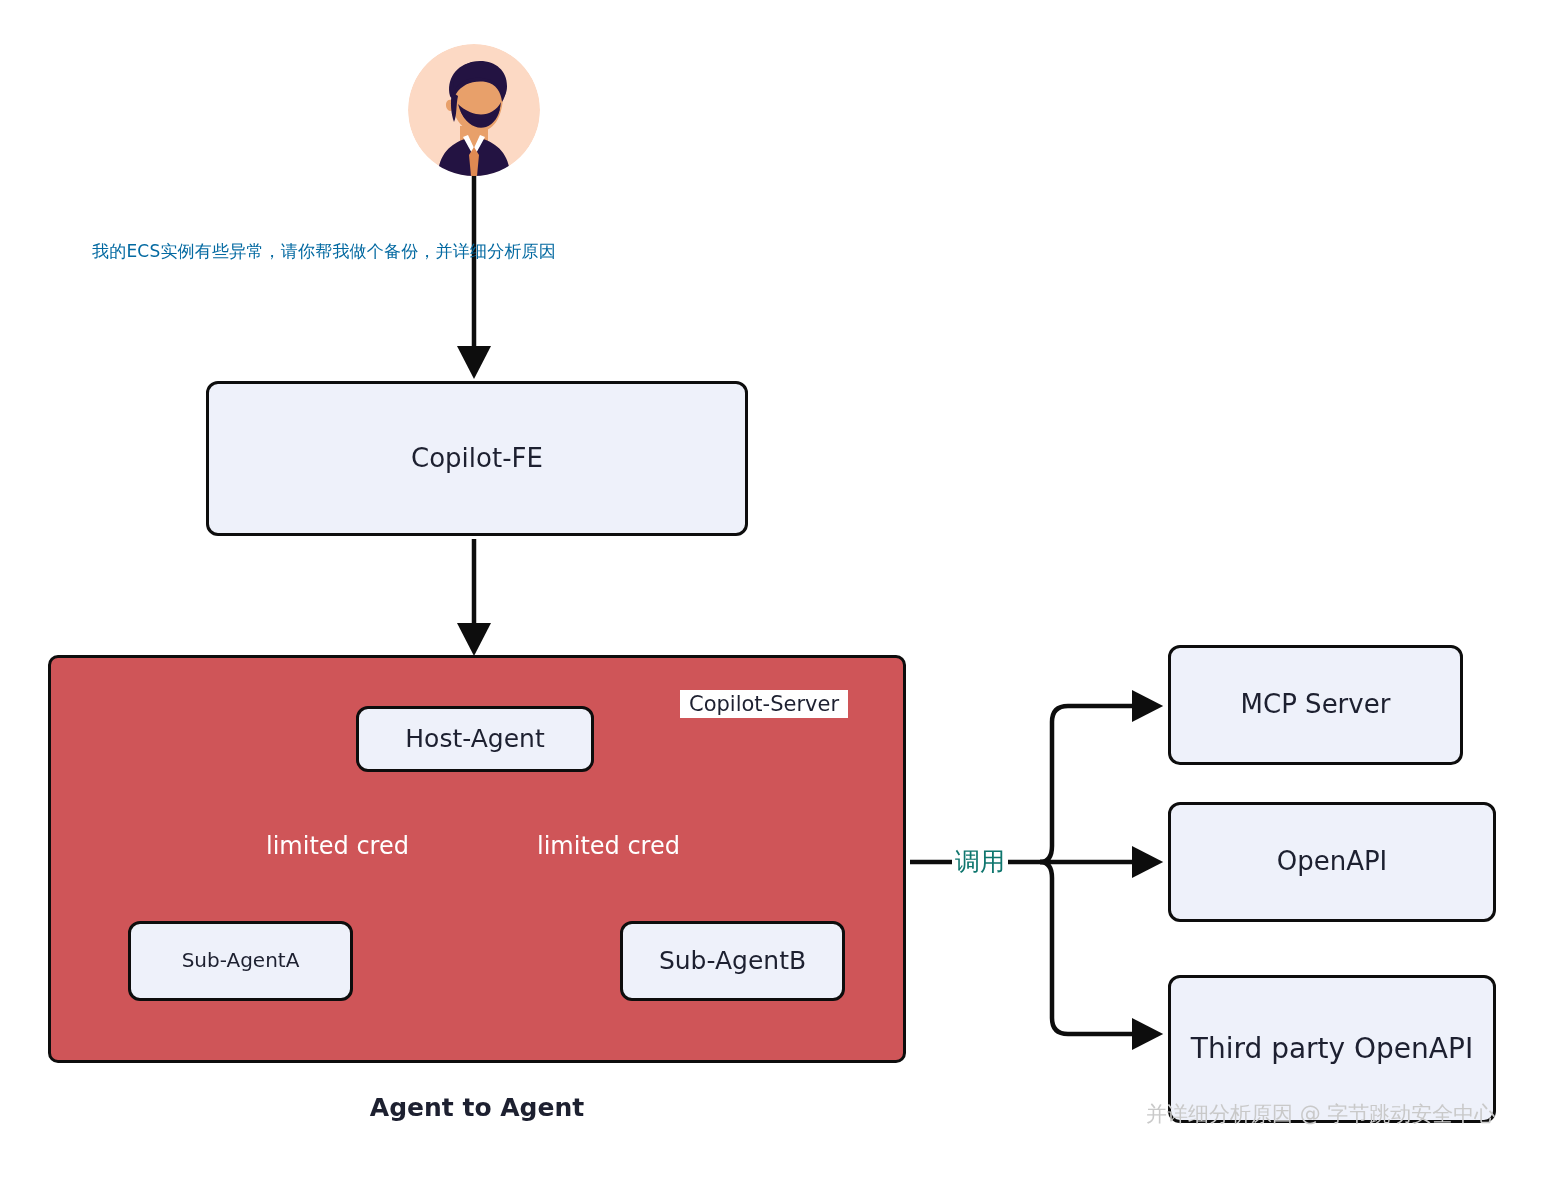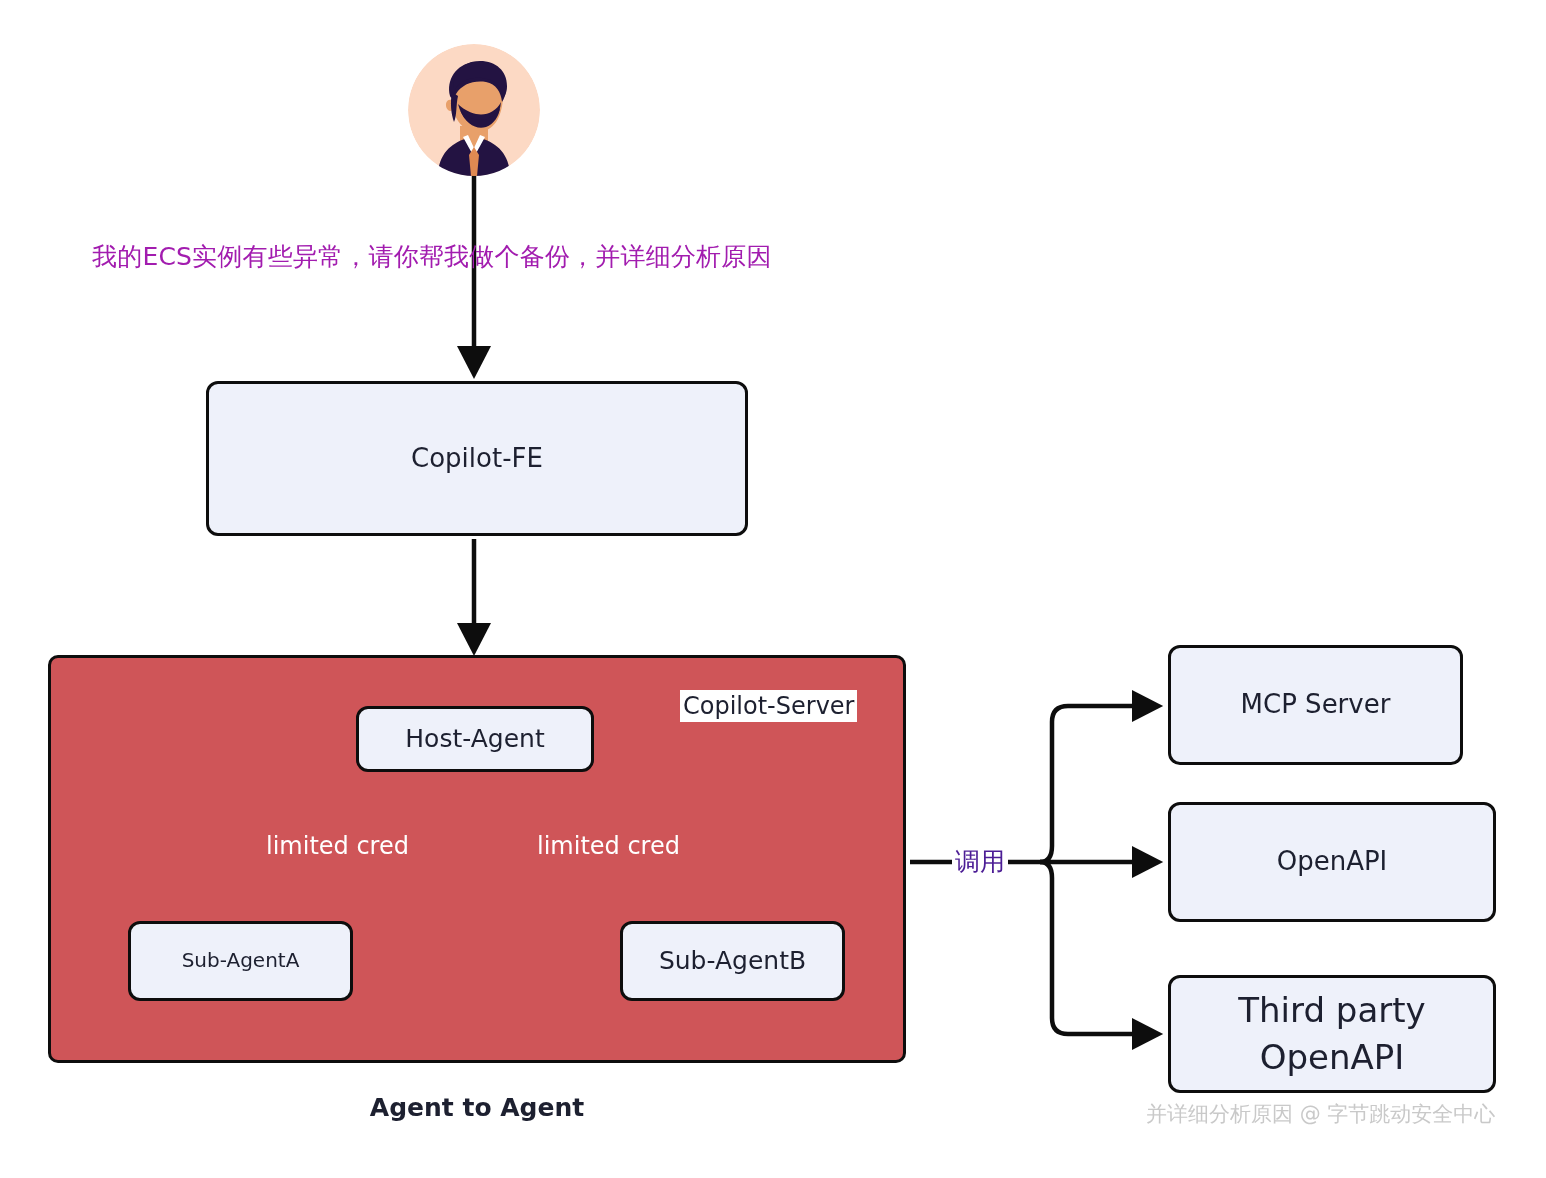--- a/index.html
+++ b/index.html
@@ -47,22 +47,22 @@
     width: 132px;
     height: 132px;
     z-index: 6;
   }
 
   #user-prompt {
     position: absolute;
     left: 92px;
     top: 240px;
     width: 800px;
-    font-size: 25px;
-    color: #a21caf;
+    font-size: 17px;
+    color: #0369a1;
     white-space: nowrap;
     letter-spacing: 0.2px;
     z-index: 6;
     font-family: "DejaVu Sans", "Liberation Sans", sans-serif;
   }
 
   #copilot-fe {
     left: 206px;
     top: 381px;
     width: 542px;
@@ -86,22 +86,22 @@
     border-radius: 10px;
     z-index: 2;
   }
 
   #copilot-server-label {
     position: absolute;
     left: 680px;
     top: 690px;
     background: #ffffff;
     color: #1d2030;
-    font-size: 24px;
-    padding: 2px 3px;
+    font-size: 21px;
+    padding: 2px 9px;
     z-index: 7;
     white-space: nowrap;
   }
 
   #host-agent {
     left: 356px;
     top: 706px;
     width: 238px;
     height: 66px;
     font-size: 25px;
@@ -143,21 +143,21 @@
     font-weight: bold;
     color: #1d2030;
     z-index: 6;
   }
 
   #invoke-label {
     position: absolute;
     left: 952px;
     top: 845px;
     font-size: 25px;
-    color: #4c1d95;
+    color: #0f766e;
     background: #ffffff;
     padding: 0 3px;
     z-index: 7;
     white-space: nowrap;
   }
 
   #mcp-server {
     left: 1168px;
     top: 645px;
     width: 295px;
@@ -168,22 +168,22 @@
     left: 1168px;
     top: 802px;
     width: 328px;
     height: 120px;
     font-size: 26px;
   }
   #third-party {
     left: 1168px;
     top: 975px;
     width: 328px;
-    height: 118px;
-    font-size: 34px;
+    height: 148px;
+    font-size: 28px;
   }
 
   #watermark {
     position: absolute;
     left: 1146px;
     top: 1100px;
     font-size: 21px;
     color: #c9c9c9;
     white-space: nowrap;
     z-index: 8;

